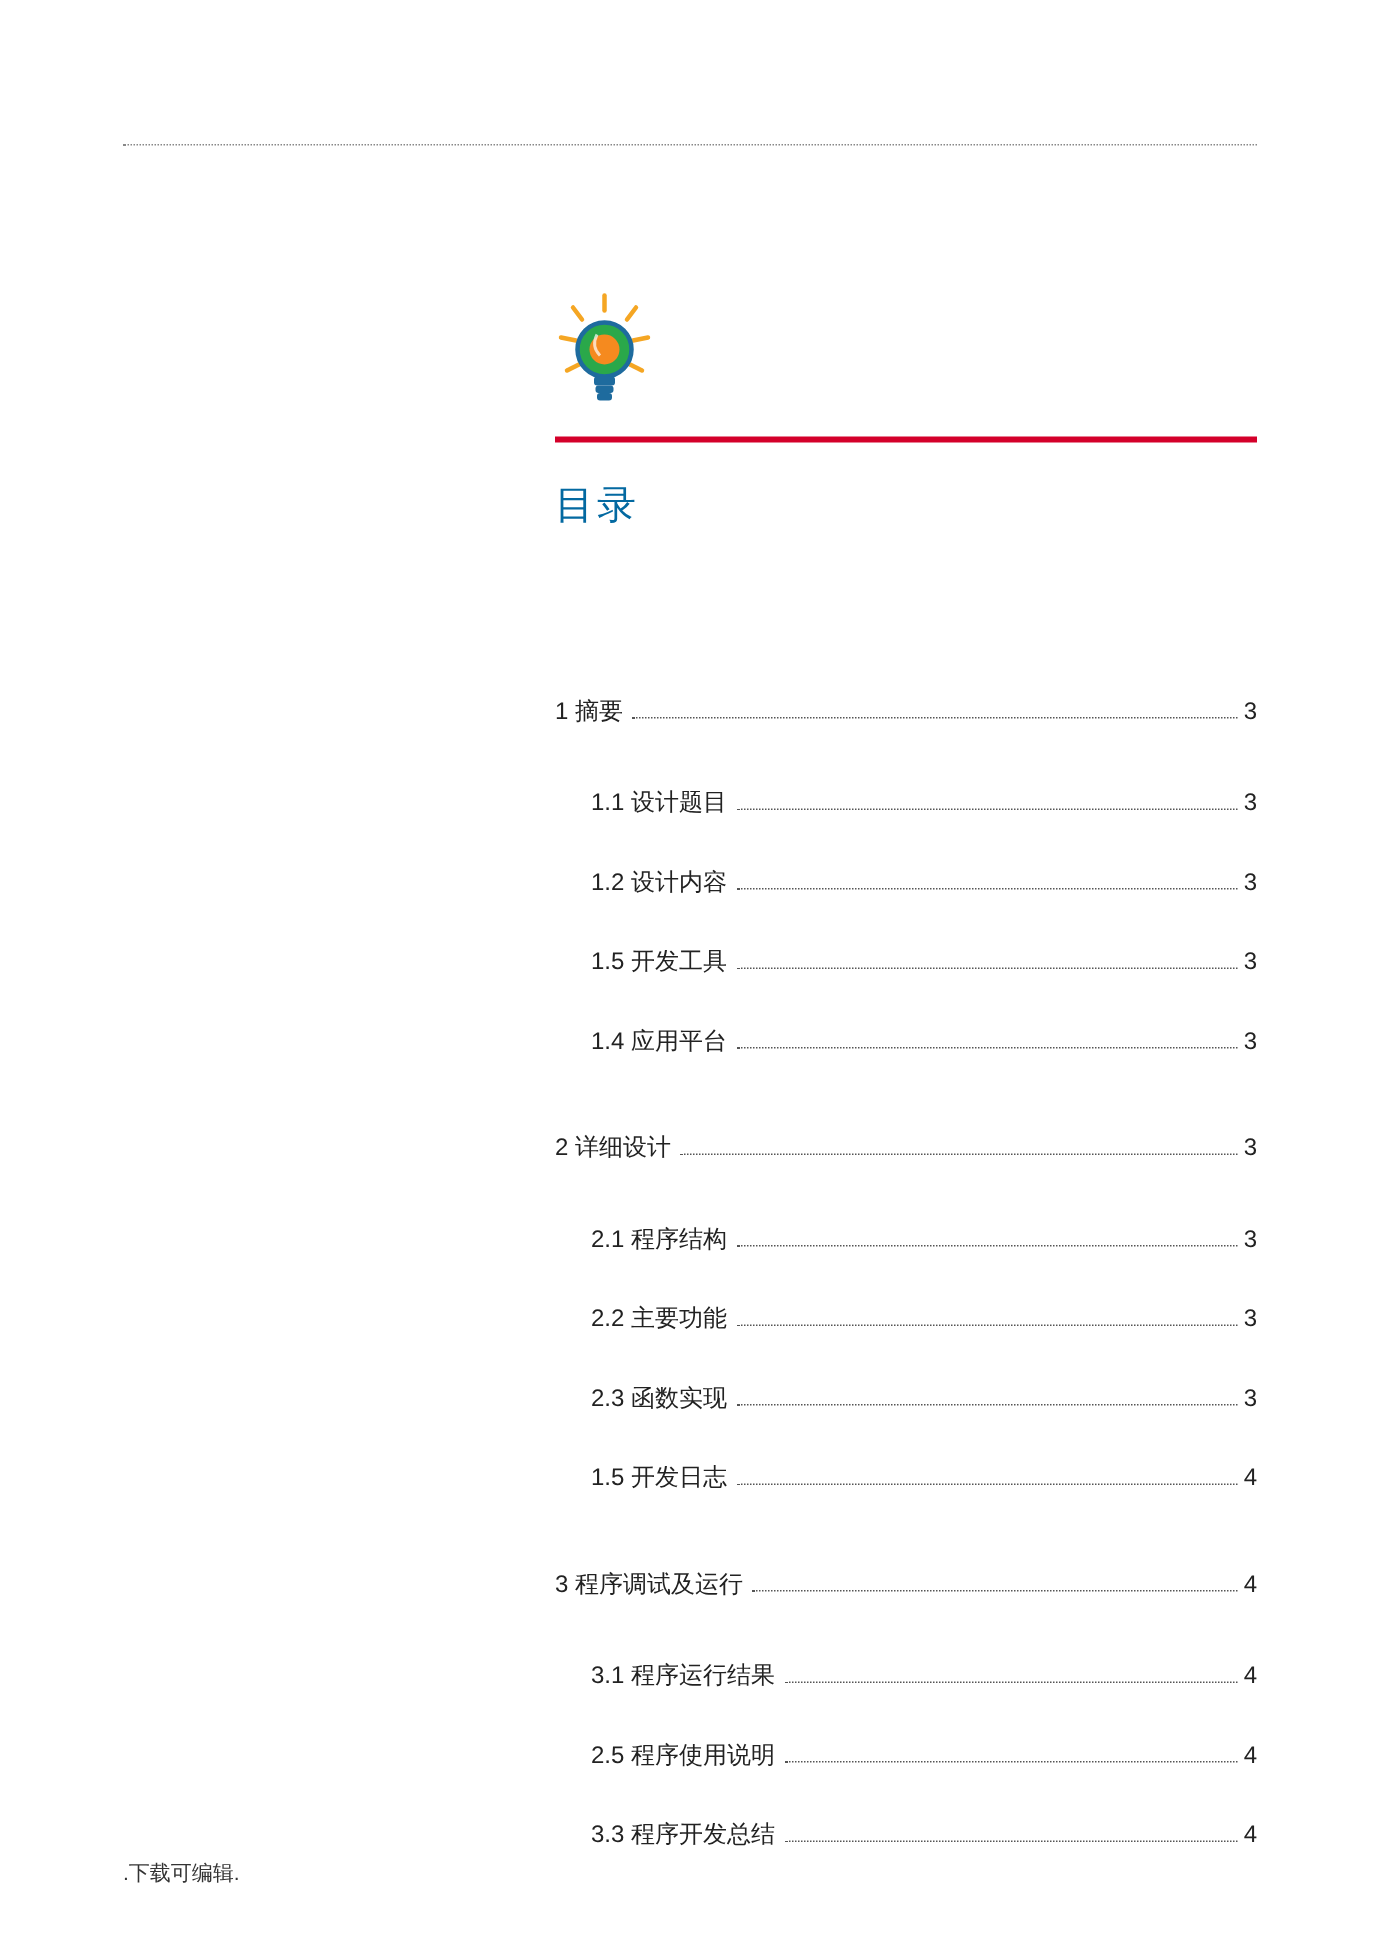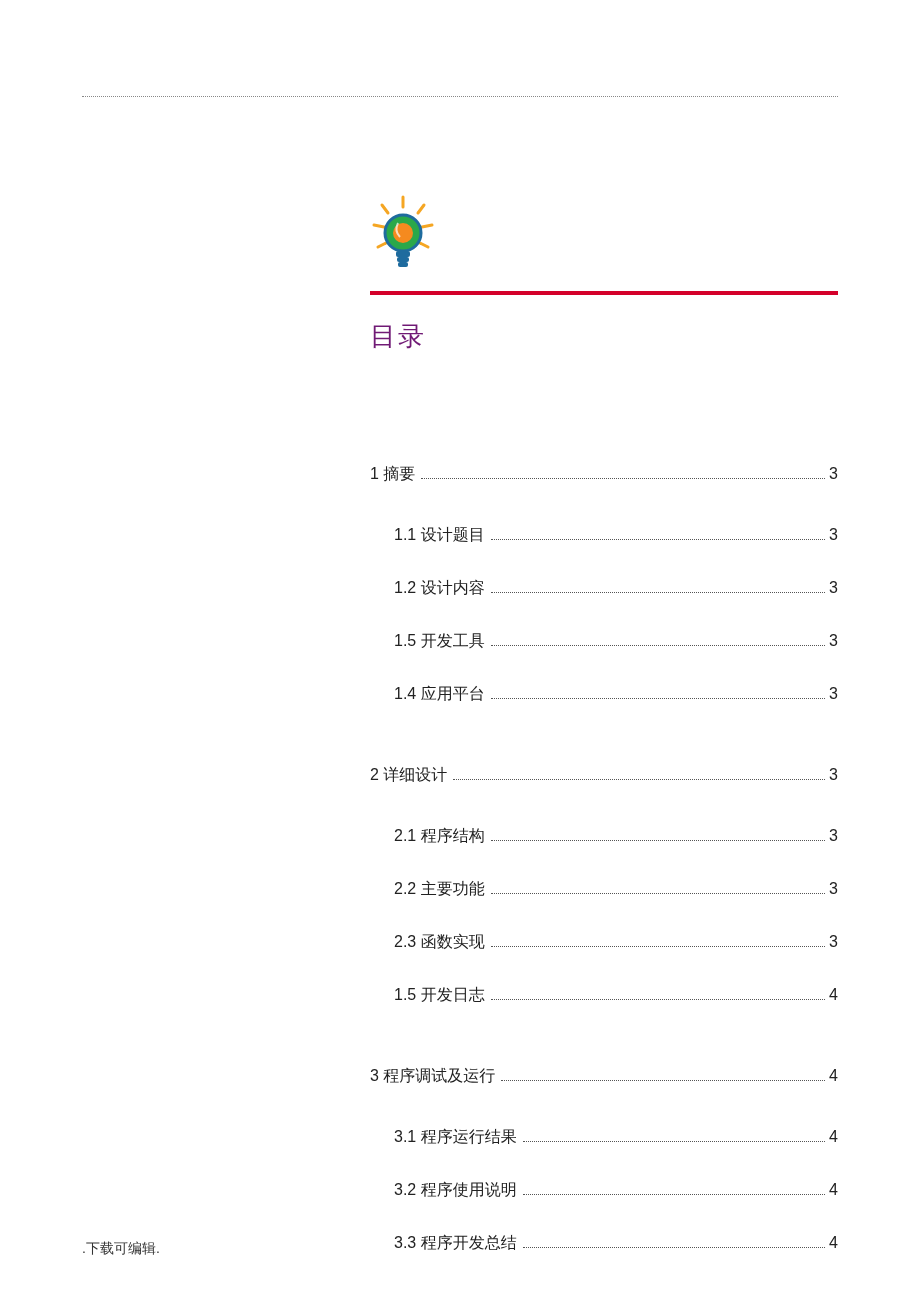--- a/index.html
+++ b/index.html
@@ -33,35 +33,35 @@
       margin-bottom: 18px;
     }
     .red-rule {
       border: none;
       border-top: 4px solid #d4002a;
       margin-bottom: 24px;
     }
     .title {
       font-size: 26px;
       font-weight: 400;
-      color: #701a75;
+      color: #0369a1;
       margin-bottom: 110px;
       letter-spacing: 2px;
     }
     .toc {
       font-size: 16px;
       color: #222;
     }
     .toc-row {
       display: flex;
       align-items: baseline;
       white-space: nowrap;
     }
     .toc-row.level-1 {
-      margin-top: 10px;
+      margin-top: 0;
       margin-bottom: 40px;
     }
     .toc-row.level-1:first-child {
       margin-top: 0;
     }
     .toc-row.level-2 {
       padding-left: 24px;
       margin-bottom: 32px;
     }
     .toc-section-gap {
@@ -176,21 +176,21 @@
         <span class="toc-label">3 程序调试及运行</span>
         <span class="toc-dots"></span>
         <span class="toc-page">4</span>
       </div>
       <div class="toc-row level-2">
         <span class="toc-label">3.1 程序运行结果</span>
         <span class="toc-dots"></span>
         <span class="toc-page">4</span>
       </div>
       <div class="toc-row level-2">
-        <span class="toc-label">3.2 程序使用说明</span>
+        <span class="toc-label">2.5 程序使用说明</span>
         <span class="toc-dots"></span>
         <span class="toc-page">4</span>
       </div>
       <div class="toc-row level-2">
         <span class="toc-label">3.3 程序开发总结</span>
         <span class="toc-dots"></span>
         <span class="toc-page">4</span>
       </div>
     </div>
 

